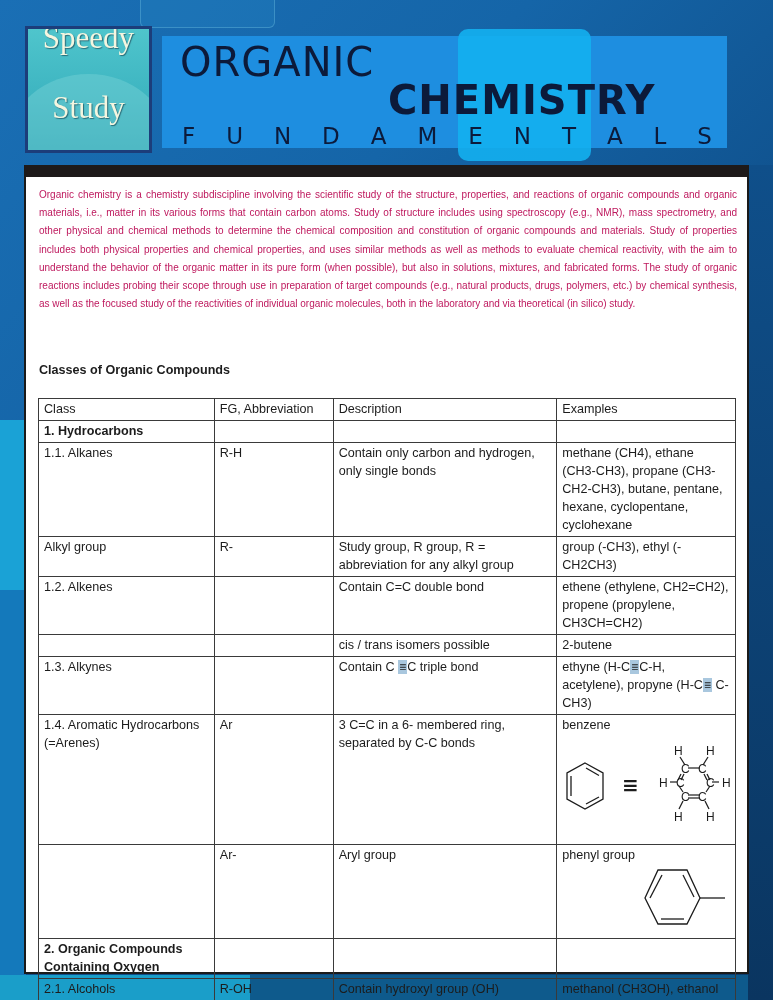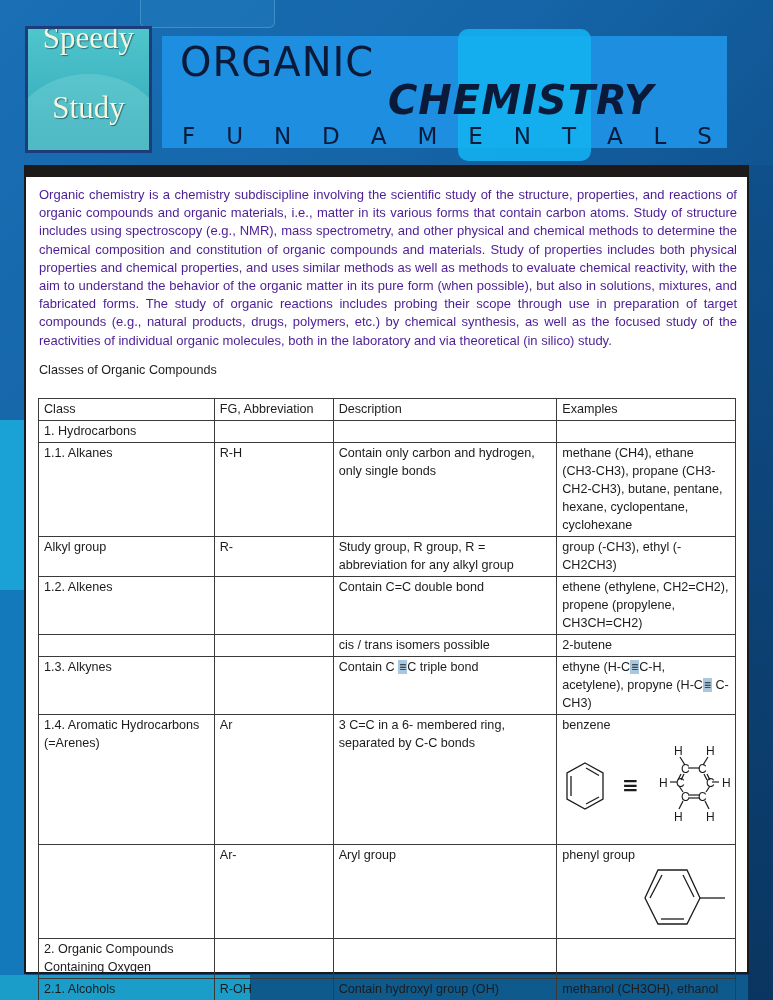--- a/index.html
+++ b/index.html
@@ -47,51 +47,51 @@
     background: #13b0ef; border-radius: 10px; opacity: 0.9;
   }
   .title-organic {
     position: absolute; left: 180px; top: 40px;
     font-family: "DejaVu Sans", sans-serif; font-weight: normal; font-size: 40px; letter-spacing: 1px;
     color: #0c1a3a; line-height: 44px;
   }
   .title-chemistry {
     position: absolute; left: 388px; top: 78px;
     font-family: "DejaVu Sans", sans-serif; font-weight: bold; font-size: 40px; letter-spacing: 1px;
-    color: #0c1a3a; line-height: 44px; font-style: italic;
+    color: #0c1a3a; line-height: 44px;
   }
   .title-fund {
     position: absolute; left: 182px; top: 122px; width: 530px;
     font-family: "DejaVu Sans", sans-serif; font-size: 23px; color: #0c1a3a;
     display: flex; justify-content: space-between; line-height: 28px;
   }
 
   
   .panel {
     position: absolute; left: 24px; top: 165px; width: 725px; height: 809px;
     background: #ffffff; border: 2px solid #1a1a1a; border-top: 12px solid #1e1a1a;
   }
   .intro {
     position: absolute; left: 13px; top: 9px; width: 698px;
-    font-size: 13px; line-height: 18.2px; color: #4c1d95; text-align: justify;
+    font-size: 10px; line-height: 18.2px; color: #be185d; text-align: justify;
   }
   .section-heading {
     position: absolute; left: 13px; top: 186px;
-    font-size: 12.6px; font-weight: normal; color: #1c1c1c;
+    font-size: 12.6px; font-weight: bold; color: #1c1c1c;
   }
   table.classes {
     position: absolute; left: 12px; top: 221px; width: 698px;
     border-collapse: collapse; font-size: 12.6px; color: #1c1c1c;
   }
   table.classes td, table.classes th {
     border: 1.5px solid #3a3a3a; vertical-align: top; text-align: left;
     padding: 1px 5px 2px 5px; line-height: 18px; font-weight: normal;
   }
   table.classes th { font-weight: normal; }
-  table.classes td.bold { font-weight: normal; }
+  table.classes td.bold { font-weight: bold; }
   col.c1 { width: 176px; } col.c2 { width: 119px; } col.c3 { width: 224px; } col.c4 { width: 179px; }
   .tb {
     display: inline-block; background: #a9c7de; padding: 0 1px; line-height: 14px;
     font-weight: bold; font-size: 12px;
   }
   .struct-cell { position: relative; height: 108px; }
   .phenyl-cell { position: relative; height: 72px; }
   .struct-cell svg, .phenyl-cell svg { position: absolute; }
 </style>
 </head>

